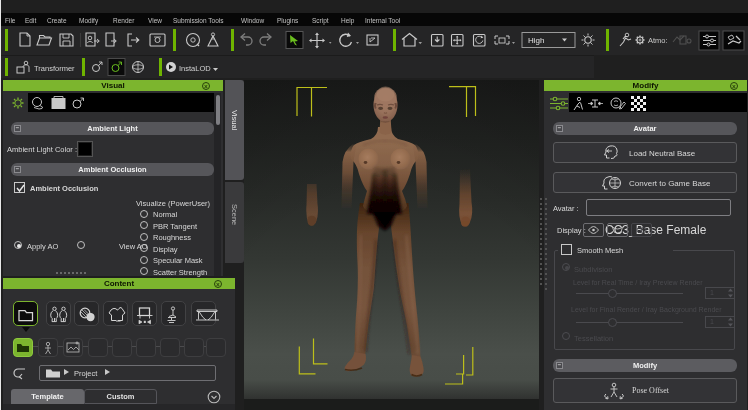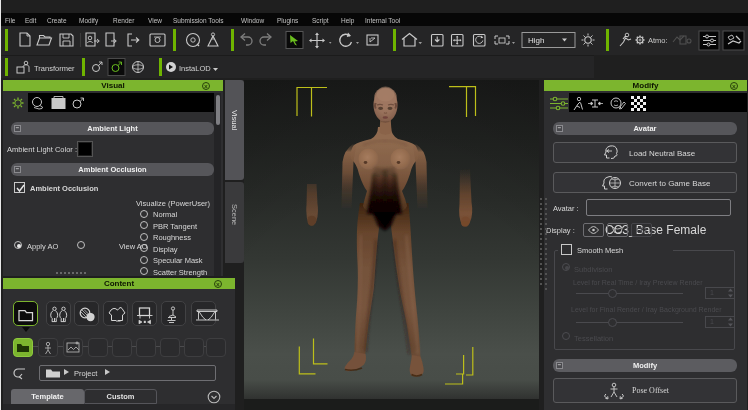--- a/index.html
+++ b/index.html
@@ -514,21 +514,21 @@
   <div class="btn" style="left:9px;top:92px;width:184px;height:21px;"></div>
   <svg class="abs" style="left:57px;top:94px" width="24" height="17" fill="none" stroke="#d0d0d0" stroke-width="1">
         <path d="M7 3q-5 1.5-4 6l-1.5 3h2v3h3M7 3q2-1 4 0"></path>
         <circle cx="14" cy="9" r="5.5"></circle>
         <path d="M14 3.5v11M8.5 9h11M10.5 5q3.5 2 7 0M10.5 13q3.5-2 7 0" stroke-width="0.7"></path>
       </svg>
   <div class="lbl" style="left:85px;top:99px;font-size:8px;">Convert to Game Base</div>
   <div class="lbl" style="left:9px;top:124px;">Avatar :</div>
   <div class="abs" style="left:42px;top:119px;width:145px;height:17px;border:1px solid #7e7e82;border-radius:2px;"></div>
   <div class="lbl" style="left:61px;top:123.5px;font-size:12px;margin-top:19px;">CC3_Base Female</div>
-  <div class="lbl" style="left:2px;top:146px;">Display :</div>
+  <div class="lbl" style="left:13px;top:146px;">Display :</div>
   <div class="abs" style="left:39px;top:143px;width:21px;height:14px;border:1px solid #6e6e72;border-radius:2px;"></div>
   <svg class="abs" style="left:44px;top:146px" width="11" height="8">
         <path d="M0.5 4q5-7 10 0q-5 7-10 0z" fill="none" stroke="#c9c9c9" stroke-width="0.9"></path>
         <circle cx="5.5" cy="4" r="1.3" fill="#c9c9c9"></circle>
       </svg>
   <div class="abs" style="left:63px;top:143px;width:21px;height:14px;border:1px solid #6e6e72;border-radius:2px;"></div>
   <svg class="abs" style="left:68px;top:146px" width="11" height="8">
         <path d="M0.5 1q5 4 10 0l-1.5 5q-3.5 2-7 0z" fill="none" stroke="#c9c9c9" stroke-width="0.9"></path>
       </svg>
   <div class="abs" style="left:87px;top:143px;width:21px;height:14px;border:1px solid #45454a;border-radius:2px;"></div>

